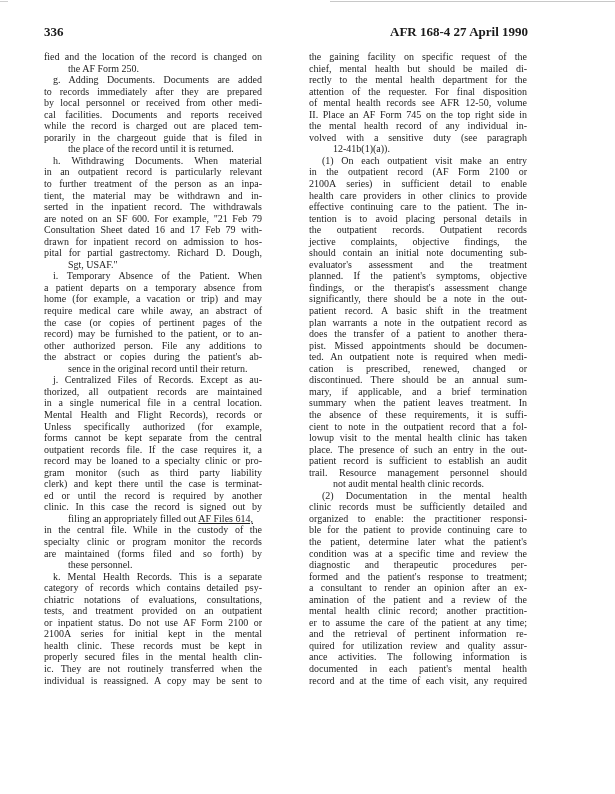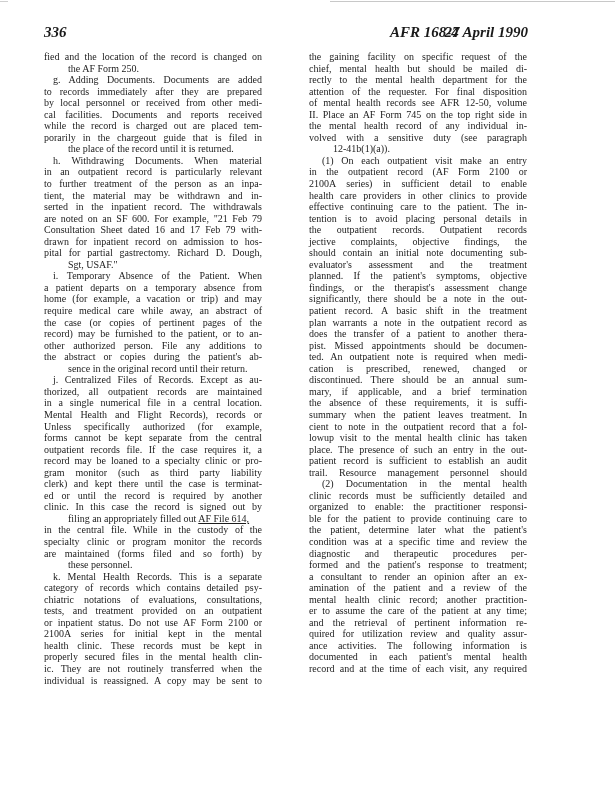--- a/index.html
+++ b/index.html
@@ -1,20 +1,20 @@
 <!DOCTYPE html>
 <html><head>
 <meta charset="utf-8">
 <style>
   html, body { margin: 0; padding: 0; background: #ffffff; }
   body { width: 615px; height: 794px; position: relative; overflow: hidden; }
   .scanline { position: absolute; top: 1px; left: 330px; width: 285px; height: 1px; background: #c8c8c8; }
   .scanline2 { position: absolute; top: 1px; left: 0; width: 8px; height: 1px; background: #cfcfcf; }
   .page-header { position: absolute; top: 24px; left: 44px; width: 484px; height: 14px;
-    font-family: "Liberation Serif", "DejaVu Serif", serif; font-weight: bold; font-size: 15px; color: #1a1a1a; font-style: italic; }
+    font-family: "Liberation Serif", "DejaVu Serif", serif; font-weight: bold; font-size: 13px; color: #1a1a1a; }
   .page-number { position: absolute; left: 0; top: 0; }
   .doc-id { position: absolute; left: 346px; top: 0; }
   .doc-date { position: absolute; right: 0; top: 0; }
   .column { position: absolute; top: 51px; width: 218px;
     font-family: "Liberation Serif", "DejaVu Serif", serif; font-size: 10px; line-height: 11.55px; color: #1c1c1c; }
   .col-left { left: 44px; }
   .col-right { left: 309px; }
   .line { display: block; text-align: justify; text-align-last: justify; white-space: nowrap; height: 11.55px; overflow: visible; }
   .line.last { text-align-last: left; padding-left: 24px; }
   .line.indent { padding-left: 9px; }
@@ -67,21 +67,21 @@
     <div class="line">in a single numerical file in a central location.</div>
     <div class="line">Mental Health and Flight Records), records or</div>
     <div class="line">Unless specifically authorized (for example,</div>
     <div class="line">forms cannot be kept separate from the central</div>
     <div class="line">outpatient records file. If the case requires it, a</div>
     <div class="line">record may be loaned to a specialty clinic or pro-</div>
     <div class="line">gram monitor (such as third party liability</div>
     <div class="line">clerk) and kept there until the case is terminat-</div>
     <div class="line">ed or until the record is required by another</div>
     <div class="line">clinic. In this case the record is signed out by</div>
-    <div class="line last"><span>filing an appropriately filled out </span><span class="u">AF File 614,</span></div>
+    <div class="line last"><span>filing an appropriately filled out </span><span class="u">AF Files 614,</span></div>
     <div class="line">in the central file. While in the custody of the</div>
     <div class="line">specialty clinic or program monitor the records</div>
     <div class="line">are maintained (forms filed and so forth) by</div>
     <div class="line last">these personnel.</div>
     <div class="line indent">k. Mental Health Records. This is a separate</div>
     <div class="line">category of records which contains detailed psy-</div>
     <div class="line">chiatric notations of evaluations, consultations,</div>
     <div class="line">tests, and treatment provided on an outpatient</div>
     <div class="line">or inpatient status. Do not use AF Form 2100 or</div>
     <div class="line">2100A series for initial kept in the mental</div>
@@ -114,27 +114,28 @@
     <div class="line">findings, or the therapist's assessment change</div>
     <div class="line">significantly, there should be a note in the out-</div>
     <div class="line">patient record. A basic shift in the treatment</div>
     <div class="line">plan warrants a note in the outpatient record as</div>
     <div class="line">does the transfer of a patient to another thera-</div>
     <div class="line">pist. Missed appointments should be documen-</div>
     <div class="line">ted. An outpatient note is required when medi-</div>
     <div class="line">cation is prescribed, renewed, changed or</div>
     <div class="line">discontinued. There should be an annual sum-</div>
     <div class="line">mary, if applicable, and a brief termination</div>
+    <div class="line">summary when the patient leaves treatment. In</div>
     <div class="line">the absence of these requirements, it is suffi-</div>
-    <div class="line">summary when the patient leaves treatment. In</div>
     <div class="line">cient to note in the outpatient record that a fol-</div>
     <div class="line">lowup visit to the mental health clinic has taken</div>
     <div class="line">place. The presence of such an entry in the out-</div>
     <div class="line">patient record is sufficient to establish an audit</div>
     <div class="line">trail. Resource management personnel should</div>
+    <div class="line last">not audit mental health clinic records.</div>
     <div class="line indent2">(2) Documentation in the mental health</div>
     <div class="line">clinic records must be sufficiently detailed and</div>
     <div class="line">organized to enable: the practitioner responsi-</div>
     <div class="line">ble for the patient to provide continuing care to</div>
     <div class="line">the patient, determine later what the patient's</div>
     <div class="line">condition was at a specific time and review the</div>
     <div class="line">diagnostic and therapeutic procedures per-</div>
     <div class="line">formed and the patient's response to treatment;</div>
     <div class="line">a consultant to render an opinion after an ex-</div>
     <div class="line">amination of the patient and a review of the</div>

